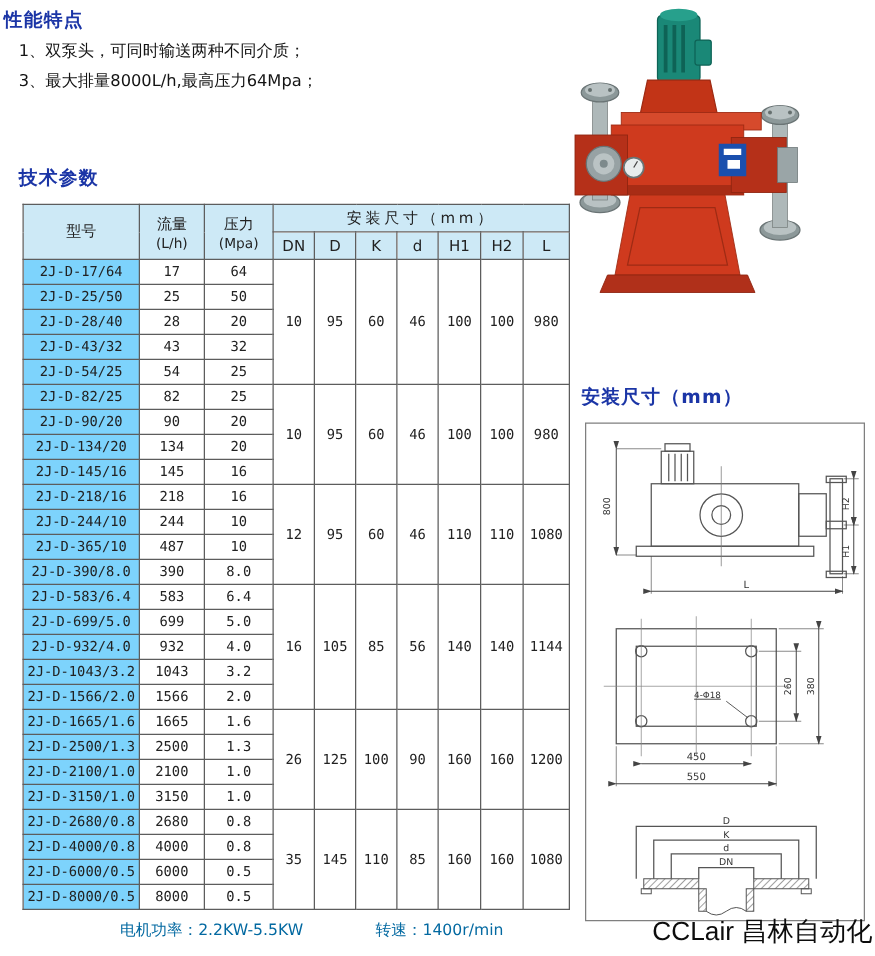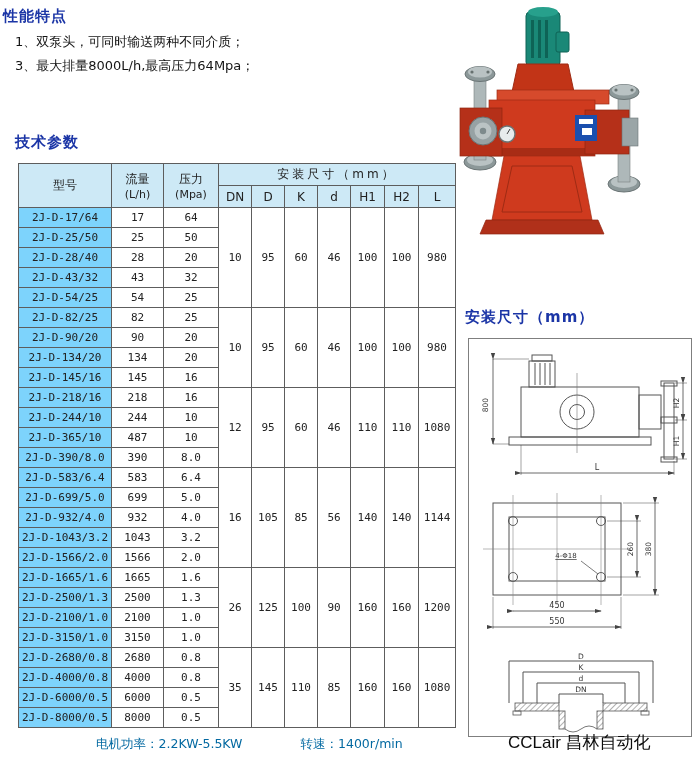--- a/index.html
+++ b/index.html
@@ -45,21 +45,21 @@
     position:absolute; left:468px; top:338px; width:224px; height:399px;
     border:1px solid #7f7f7f; background:#fff;
   }
   .drawing { position:absolute; left:0; }
   #drawing-side   { top:6px; }
   #drawing-base   { top:146px; }
   #drawing-flange { top:302px; }
 
   #watermark {
     position:absolute; left:508px; top:731px; width:190px;
-    font-size:17px; color:#0c0c0c; letter-spacing:0px;
+    font-size:21px; color:#0c0c0c; text-align:right; letter-spacing:0px;
     font-family:"Liberation Sans","DejaVu Sans",sans-serif;
   }
   svg text { font-family:"DejaVu Sans","Liberation Sans",sans-serif; }
 </style>
 </head>
 <body>
 
 <div id="features-title" class="blue-title">性能特点</div>
 
 <div id="features-list">

